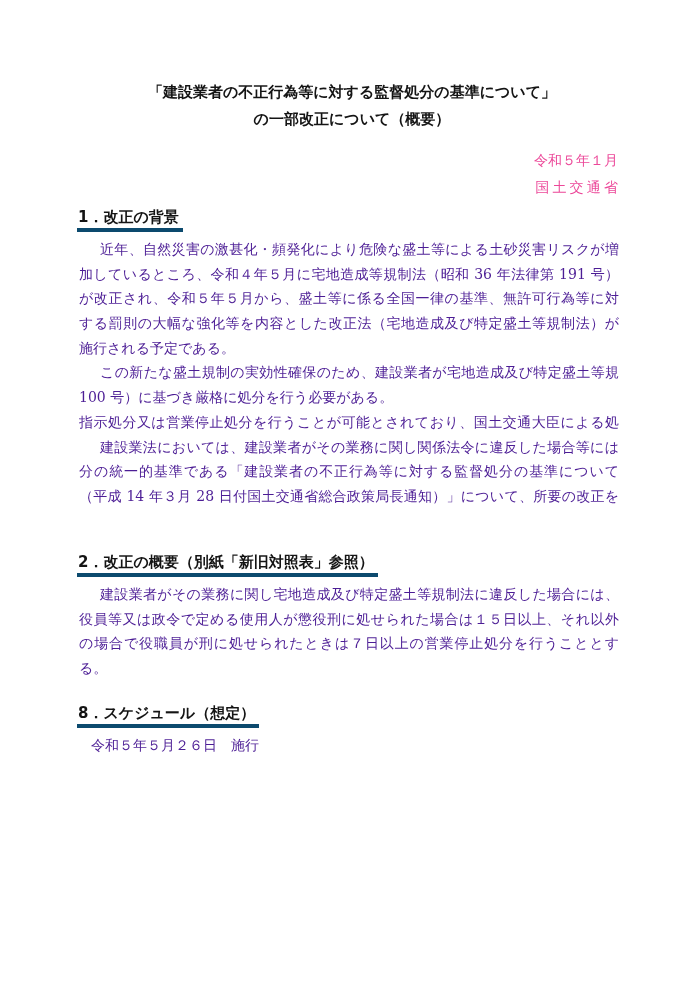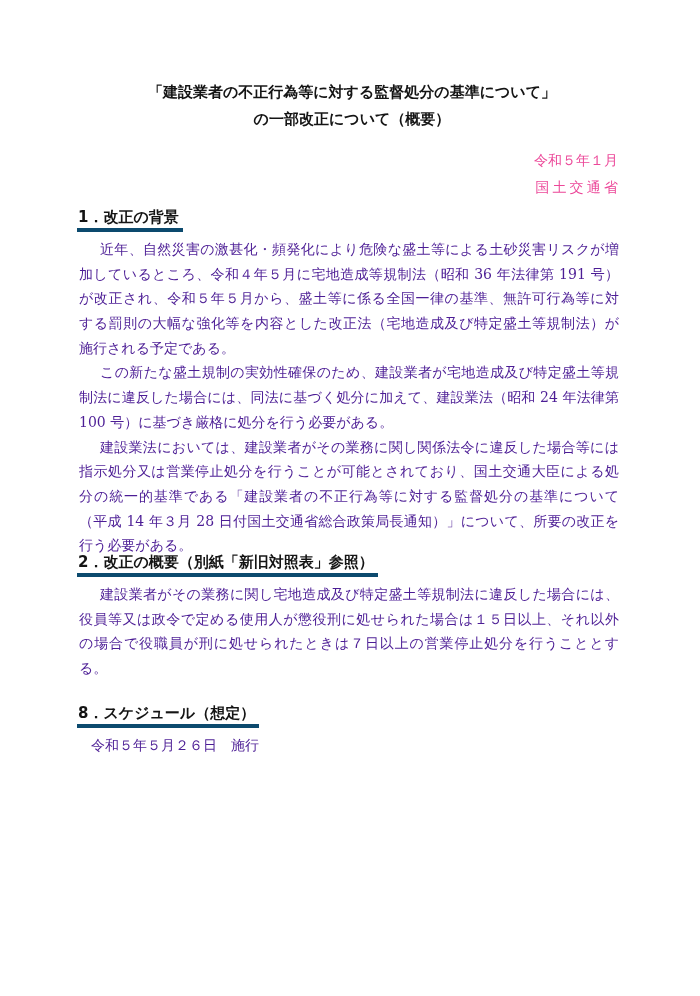--- a/index.html
+++ b/index.html
@@ -98,27 +98,25 @@
   <div class="section" id="section-background">
     <div class="sec-heading">1．改正の背景</div>
     <div class="sec-body">
 
     <div class="line first">近年、自然災害の激甚化・頻発化により危険な盛土等による土砂災害リスクが増</div>
         <div class="line cont">加しているところ、令和４年５月に宅地造成等規制法（昭和 36 年法律第 191 号）</div>
         <div class="line cont">が改正され、令和５年５月から、盛土等に係る全国一律の基準、無許可行為等に対</div>
         <div class="line cont">する罰則の大幅な強化等を内容とした改正法（宅地造成及び特定盛土等規制法）が</div>
         <div class="line end">施行される予定である。</div>
         <div class="line first">この新たな盛土規制の実効性確保のため、建設業者が宅地造成及び特定盛土等規</div>
-        <div class="line cont">制法に違反した場合には、同法に基づく処分に加えて、建設業法（昭和 24 年法律第</div>
         <div class="line end">100 号）に基づき厳格に処分を行う必要がある。</div>
+        <div class="line cont">指示処分又は営業停止処分を行うことが可能とされており、国土交通大臣による処</div>
         <div class="line first">建設業法においては、建設業者がその業務に関し関係法令に違反した場合等には</div>
-        <div class="line cont">指示処分又は営業停止処分を行うことが可能とされており、国土交通大臣による処</div>
         <div class="line cont">分の統一的基準である「建設業者の不正行為等に対する監督処分の基準について</div>
         <div class="line cont">（平成 14 年３月 28 日付国土交通省総合政策局長通知）」について、所要の改正を</div>
-        <div class="line end">行う必要がある。</div>
       </div>
   </div>
 
   <div class="section" id="section-overview">
     <div class="sec-heading">2．改正の概要（別紙「新旧対照表」参照）</div>
     <div class="sec-body">
 
     <div class="line first">建設業者がその業務に関し宅地造成及び特定盛土等規制法に違反した場合には、</div>
         <div class="line cont">役員等又は政令で定める使用人が懲役刑に処せられた場合は１５日以上、それ以外</div>
         <div class="line cont">の場合で役職員が刑に処せられたときは７日以上の営業停止処分を行うこととす</div>

